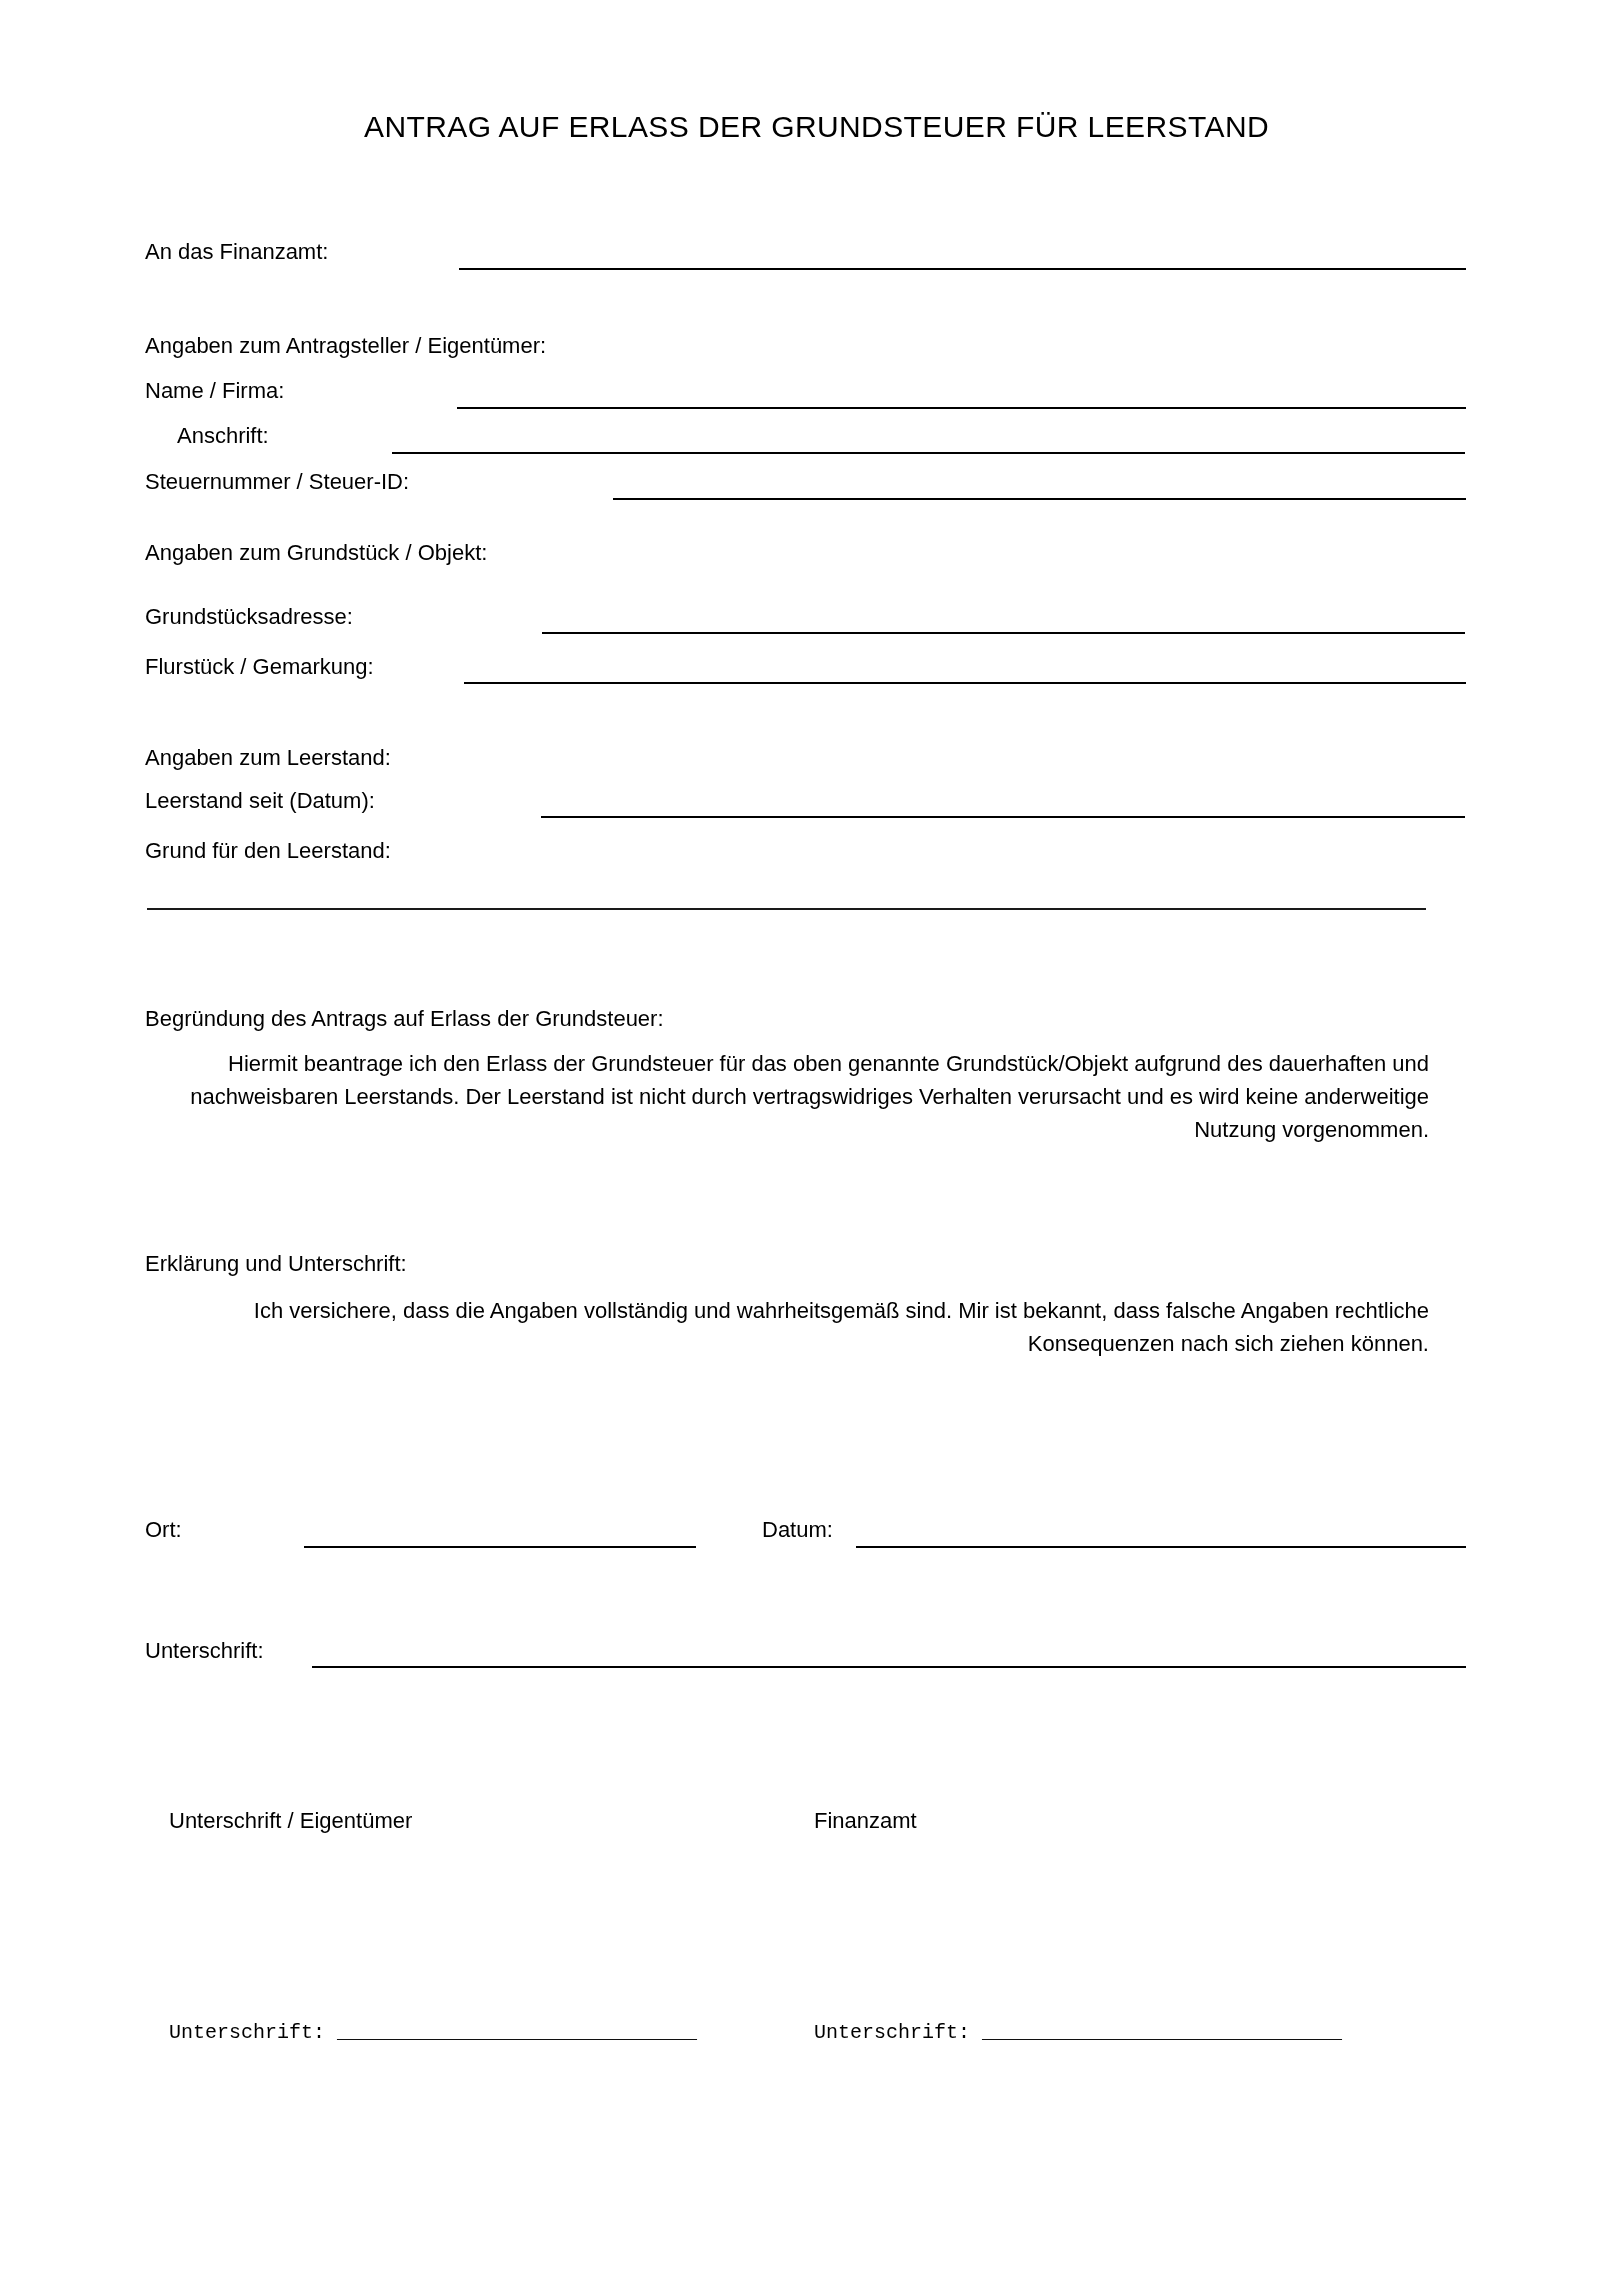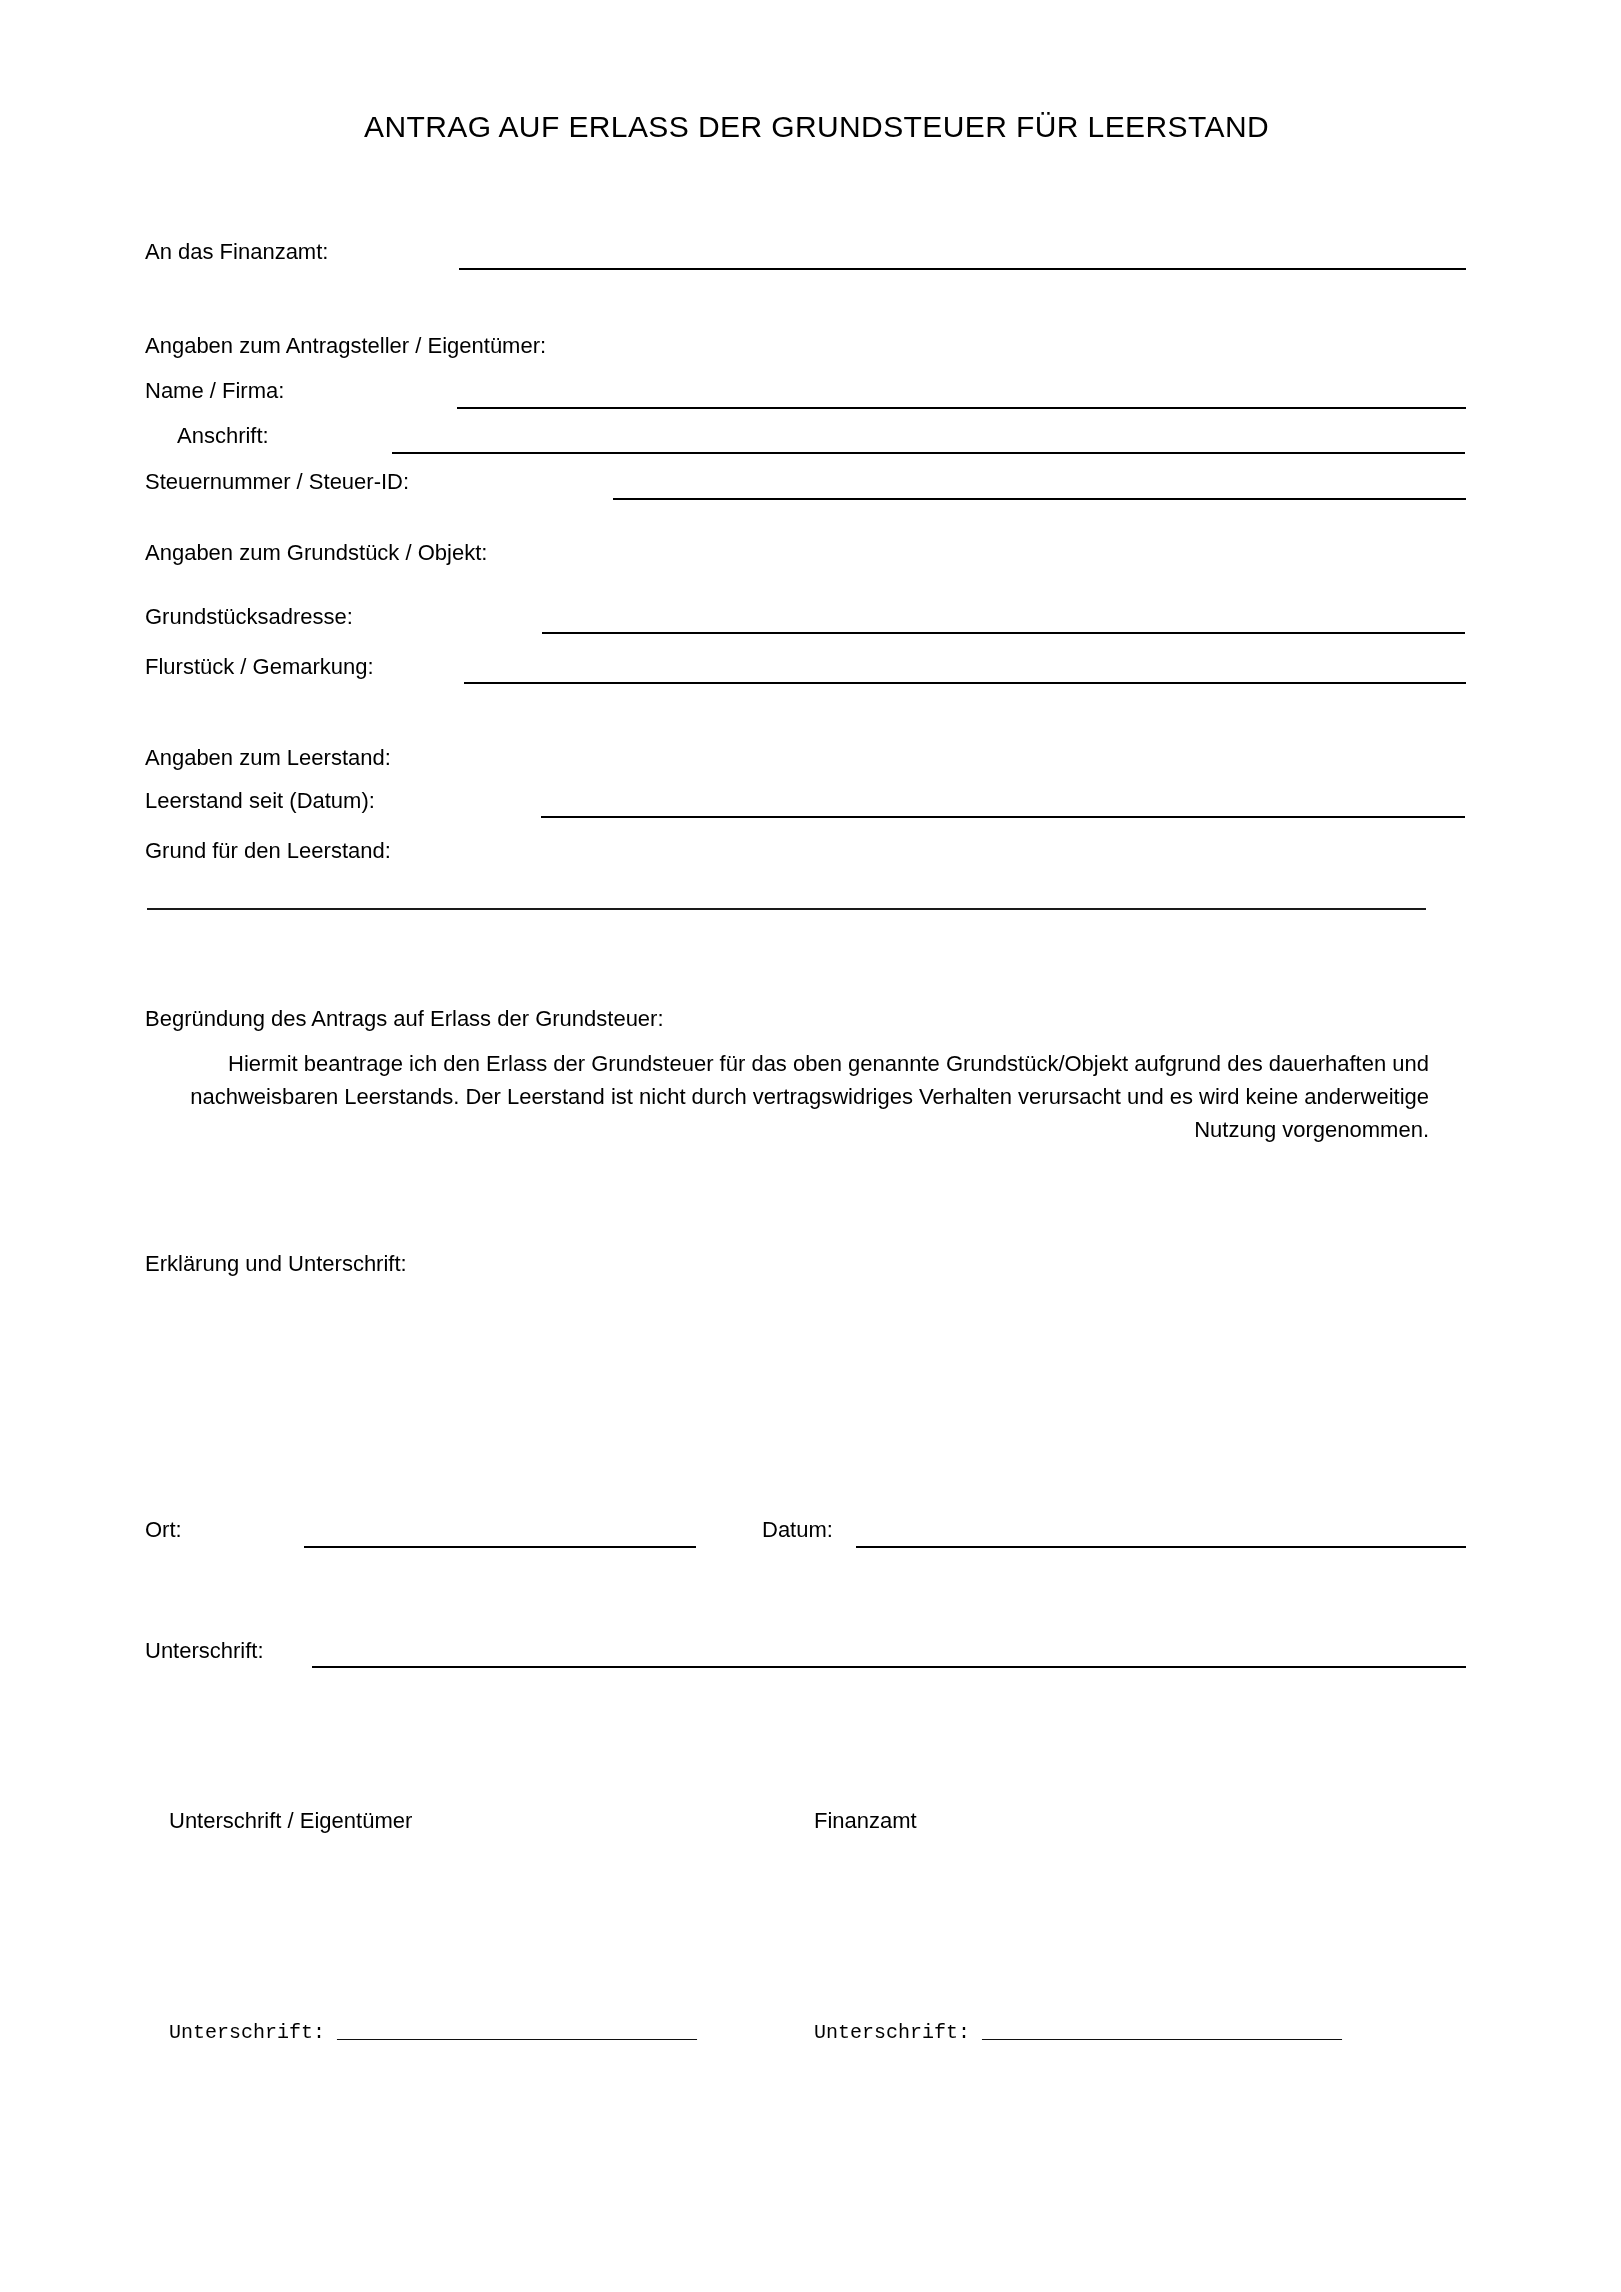--- a/index.html
+++ b/index.html
@@ -108,20 +108,21 @@
   <div class="txt" style="left:145px; top:790px;">Leerstand seit (Datum):</div>
   <div class="rule" style="left:541px; top:816px; width:924px;"></div>
 
   <div class="txt" style="left:145px; top:840px;">Grund für den Leerstand:</div>
   <div class="rule-thin" style="left:147px; top:908px; width:1279px;"></div>
 
   <div class="txt" style="left:145px; top:1008px;">Begründung des Antrags auf Erlass der Grundsteuer:</div>
   <div class="para" style="left:145px; top:1047px; width:1284px;">Hiermit beantrage ich den Erlass der Grundsteuer für das oben genannte Grundstück/Objekt aufgrund des dauerhaften und nachweisbaren Leerstands. Der Leerstand ist nicht durch vertragswidriges Verhalten verursacht und es wird keine anderweitige Nutzung vorgenommen.</div>
 
   <div class="txt" style="left:145px; top:1253px;">Erklärung und Unterschrift:</div>
+  <div class="para" style="left:145px; top:1294px; width:1284px;">Ich versichere, dass die Angaben vollständig und wahrheitsgemäß sind. Mir ist bekannt, dass falsche Angaben rechtliche Konsequenzen nach sich ziehen können.</div>
 
   <div class="txt" style="left:145px; top:1519px;">Ort:</div>
   <div class="rule" style="left:304px; top:1546px; width:392px;"></div>
 
   <div class="txt" style="left:762px; top:1519px;">Datum:</div>
   <div class="rule" style="left:856px; top:1546px; width:610px;"></div>
 
   <div class="txt" style="left:145px; top:1640px;">Unterschrift:</div>
   <div class="rule" style="left:312px; top:1666px; width:1154px;"></div>
 

